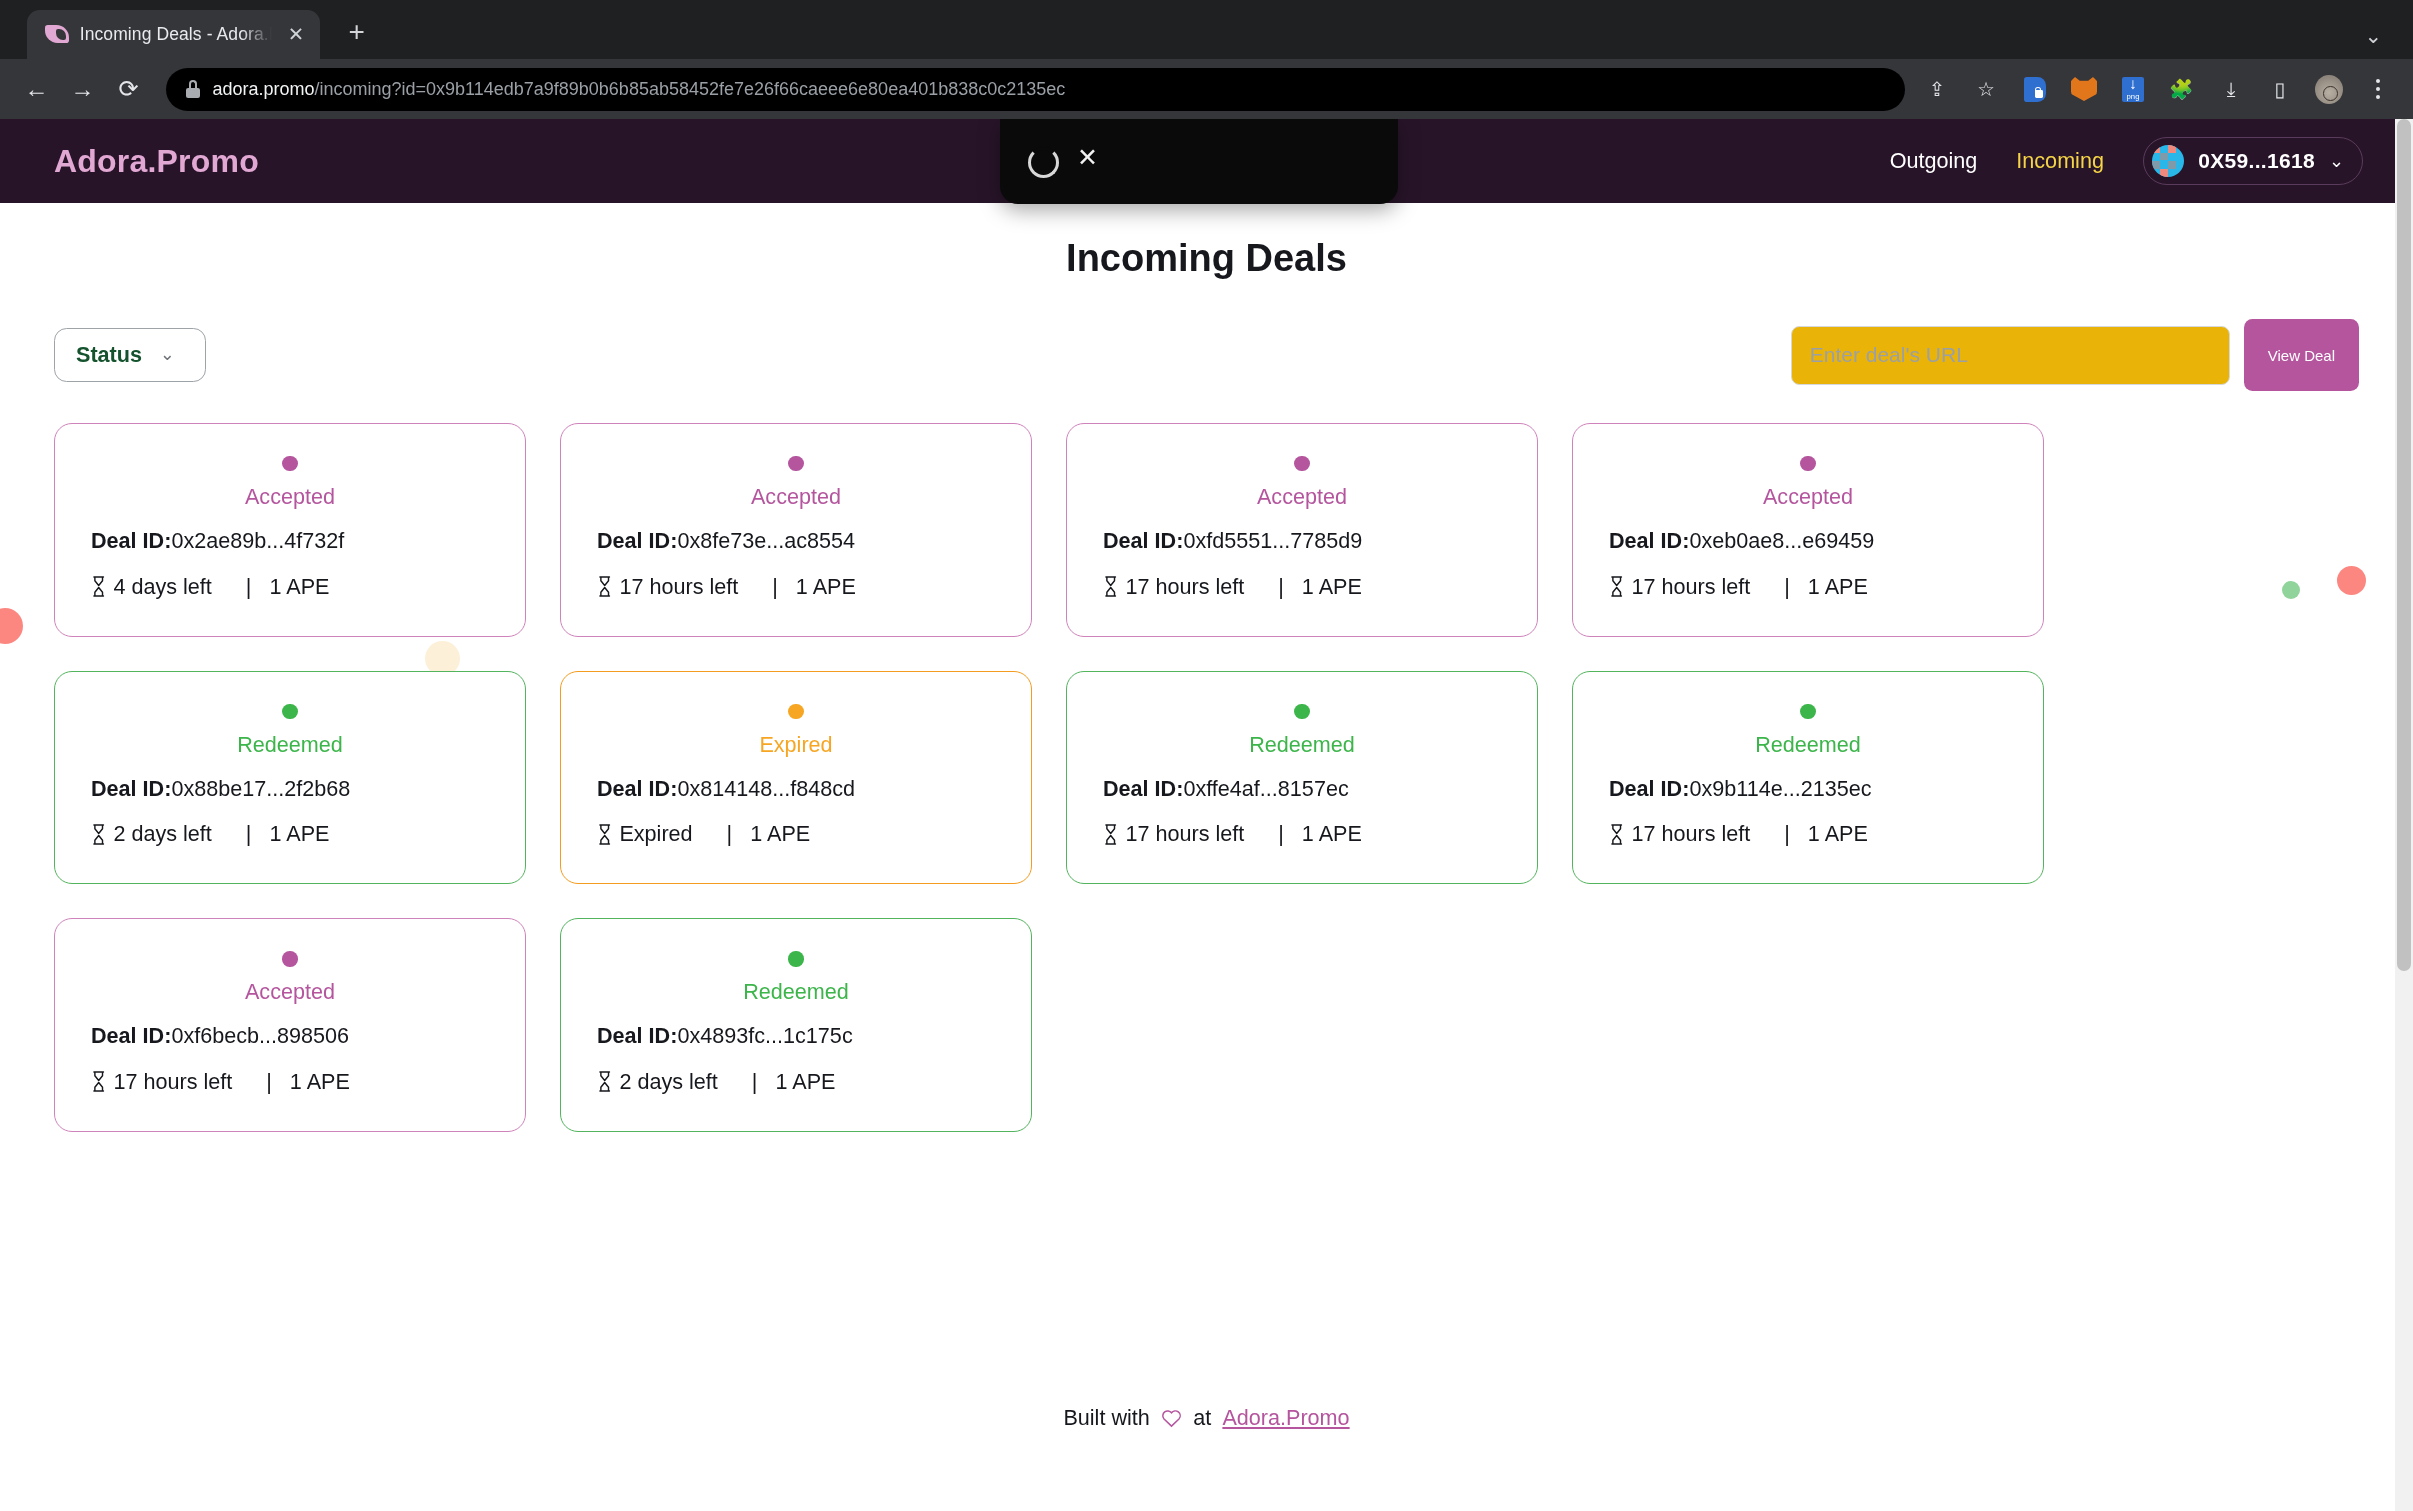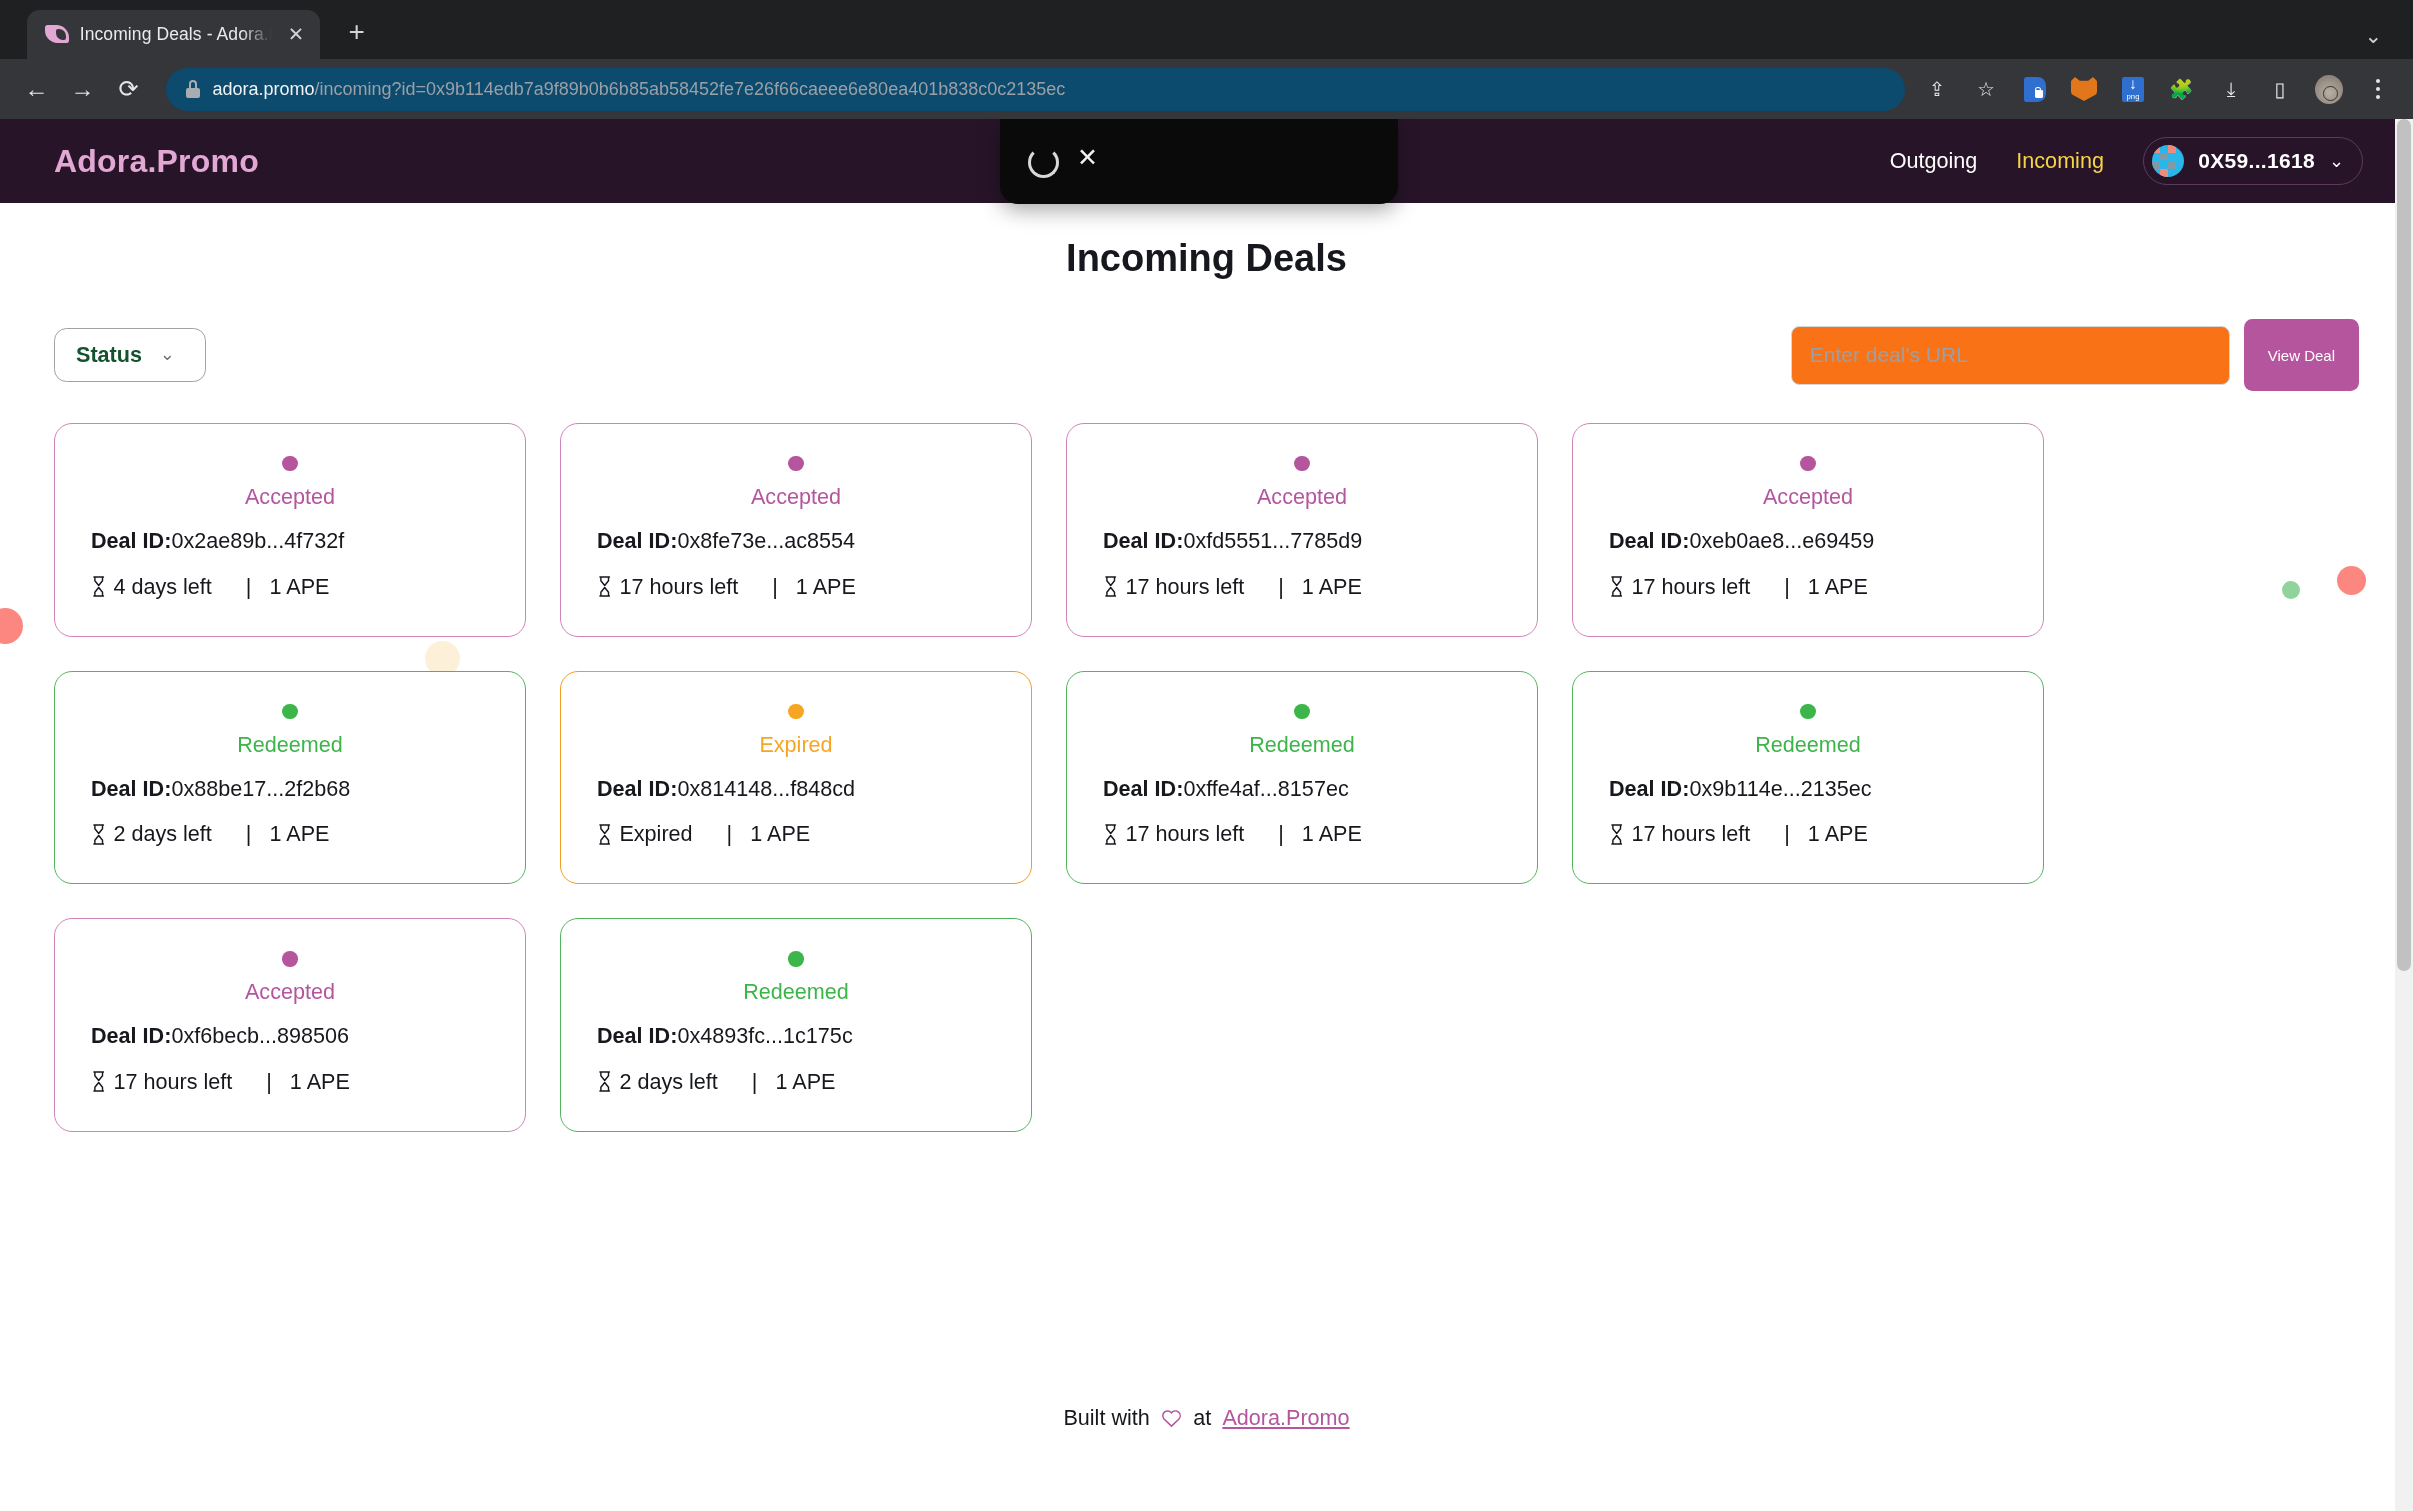--- a/index.html
+++ b/index.html
@@ -41,21 +41,21 @@
   .new-tab { color: #d2d4d8; font-size: 28px; line-height: 1; margin: 0 0 12.6px 29px; font-weight: 300; }
   .window-caret { position: absolute; right: 31px; bottom: 11.2px; color: #cfd2d6; font-size: 21px; }
 
   .toolbar {
     height: 60px; background: #35363a; display: flex; align-items: center;
     padding: 0 21px 0 17px; gap: 0;
   }
   .nav-btn { width: 39px; height: 39px; display: flex; align-items: center; justify-content: center;
     color: #e4e6ea; font-size: 24px; margin-right: 7px; }
   .omnibox {
-    flex: 1; height: 43px; background: #0c4a6e; border-radius: 22.3px;
+    flex: 1; height: 43px; background: #000000; border-radius: 22.3px;
     display: flex; align-items: center; padding: 0 19.6px; gap: 12.6px;
     margin: 0 18px 0 11.2px; min-width: 0;
   }
   .lock-ic { width: 14px; height: 18px; position: relative; flex: 0 0 auto; }
   .lock-ic .body { position: absolute; bottom: 0; width: 14px; height: 10.5px; background: #a9acb1; border-radius: 2.1px; }
   .lock-ic .shackle { position: absolute; top: 0; left: 2.8px; width: 8.4px; height: 8.4px;
     border: 2.1px solid #a9acb1; border-bottom: none; border-radius: 4.9px 4.9px 0 0; }
   .url { font-size: 18px; color: #9aa0a6; white-space: nowrap; overflow: hidden; }
   .url b { color: #f1f3f4; font-weight: 400; }
   .tb-icons { display: flex; align-items: center; gap: 21px; flex: 0 0 auto; }
@@ -125,21 +125,21 @@
   }
   .status-select {
     display: flex; align-items: center; gap: 18px; border: 1.4px solid #9ea3a8;
     border-radius: 12.6px; background: #fff; padding: 12.6px 21px; min-width: 152px;
   }
   .status-label { font-size: 21.6px; font-weight: 700; color: #14532d; }
   .chev { color: #6d7379; font-size: 17.5px; line-height: 1; }
   .searchgroup { display: flex; align-items: center; }
   .deal-url {
     width: 439px; height: 59px; border: 1.4px solid #d5d8dc; border-radius: 8.4px;
-    background: #f97316; font-size: 21px; color: #16181d; padding: 0 18px;
+    background: #eab308; font-size: 21px; color: #16181d; padding: 0 18px;
     font-family: "Liberation Sans", sans-serif; outline: none;
   }
   .deal-url::placeholder { color: #9aa0a6; }
   .view-deal {
     height: 72px; background: #b4559e; color: #fff; font-size: 15px; border: none;
     border-radius: 8.4px; padding: 0 24px; margin-left: 14px; cursor: pointer;
     font-family: "Liberation Sans", sans-serif;
   }
 
   .grid {

